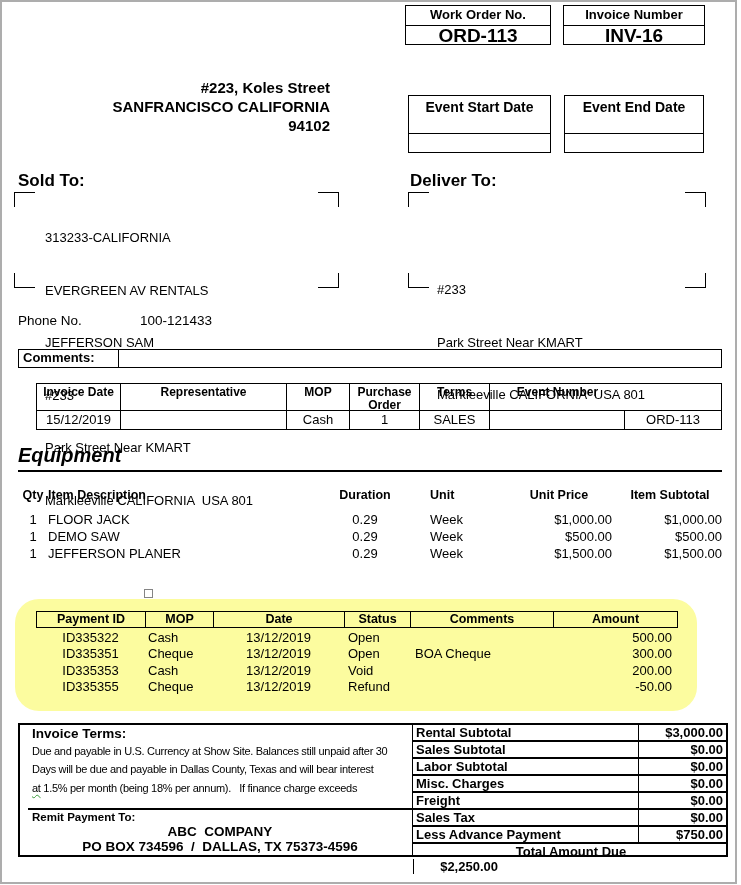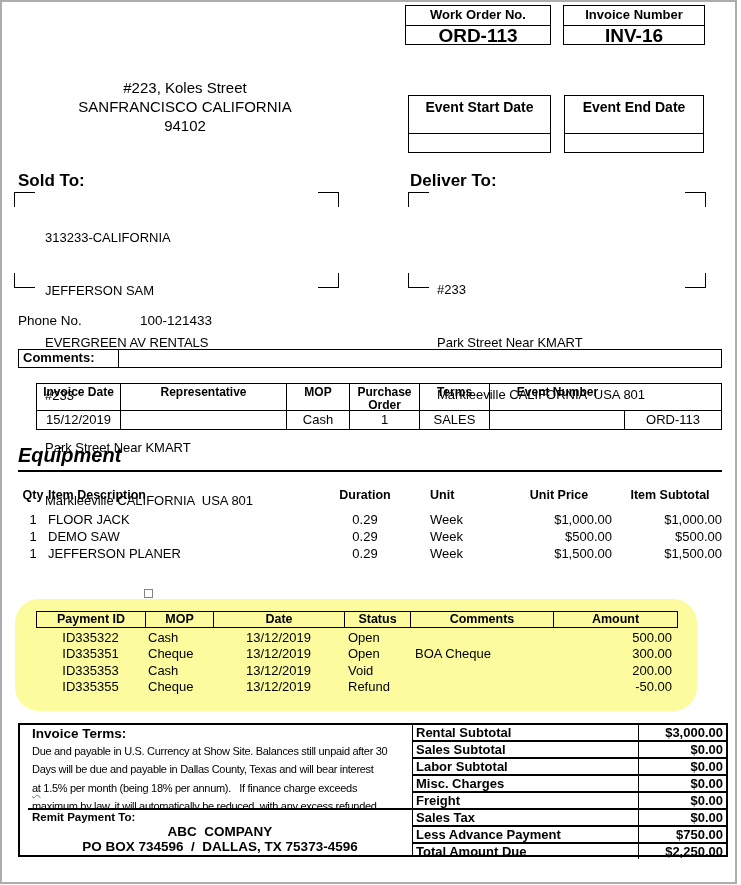--- a/index.html
+++ b/index.html
@@ -9,22 +9,22 @@
            border:2px solid #adadad; box-sizing:border-box; pointer-events:none; }
 
   
   .hdr-box { position:absolute; top:5px; height:40px; border:1px solid #000; box-sizing:border-box; background:#fff; }
   .hdr-box .lbl { height:19px; border-bottom:1px solid #000; text-align:center;
                   font-weight:bold; font-size:13px; line-height:18px; }
   .hdr-box .val { text-align:center; font-weight:bold; font-size:19px; line-height:20px; }
   .wo-box  { left:405px; width:146px; }
   .inv-box { left:563px; width:142px; }
 
-  .company-addr { position:absolute; left:40px; top:78px; width:290px; text-align:center;
-                  font-weight:normal; font-size:15px; line-height:19px; }
+  .company-addr { position:absolute; left:40px; top:78px; width:290px; text-align:right;
+                  font-weight:bold; font-size:15px; line-height:19px; }
 
   .event-box { position:absolute; top:95px; height:58px; border:1px solid #000; box-sizing:border-box; }
   .event-box .lbl { height:38px; border-bottom:1px solid #000; text-align:center;
                     font-weight:bold; font-size:14px; padding-top:3px; box-sizing:border-box; }
   .event-box .val { height:17px; }
   .ev-start { left:408px; width:143px; }
   .ev-end   { left:564px; width:140px; }
 
   .party-h { position:absolute; top:171px; font-weight:bold; font-size:17px; }
   .sold-h    { left:18px; }
@@ -101,21 +101,21 @@
   .bb-left { width:385px; border-right:1px solid #000; display:flex; flex-direction:column; box-sizing:border-box; }
   .terms   { height:90px; border-bottom:2px solid #000; padding:1px 4px; box-sizing:border-box; overflow:hidden; }
   .terms-h { font-weight:bold; font-size:13.5px; line-height:16px; }
   .terms-line { font-size:11px; letter-spacing:-0.3px; line-height:18.4px; white-space:pre; }
   .squig { text-decoration:underline wavy #3a9a3a; text-decoration-thickness:1px; text-underline-offset:2px; }
   .remit { flex:1; padding:1px 4px; }
   .remit-h    { font-weight:bold; font-size:11.5px; line-height:13px; }
   .remit-line { text-align:center; font-weight:bold; font-size:13.5px; line-height:15px; white-space:pre; }
   .bb-right { flex:1; display:flex; flex-direction:column; }
   .t-row  { flex:1; display:flex; border-bottom:2px solid #000; align-items:center; }
-  .t-row:last-child { border-bottom:none; }
+  .t-row:last-child { border-bottom:none;flex-direction:column; }
   .t-label { flex:1; font-weight:bold; font-size:13px; padding-left:3px; white-space:pre; }
   .t-value { width:88px; align-self:stretch; border-left:1px solid #000; display:flex;
              align-items:center; justify-content:flex-end; font-weight:bold; font-size:13px;
              padding-right:3px; box-sizing:border-box; }
 </style>
 </head>
 <body>
 
 <div class="page">
   <div class="frame" style="border-color: rgb(173, 173, 173);"></div>
@@ -142,22 +142,22 @@
   <div class="event-box ev-end">
     <div class="lbl">Event End Date</div>
     <div class="val"></div>
   </div>
 
   <div class="party-h sold-h">Sold To:</div>
   <div class="party-h deliver-h">Deliver To:</div>
 
   <div class="party-lines sold-lines">
     <div>313233-CALIFORNIA</div>
+    <div>EVERGREEN AV RENTALS</div>
     <div>JEFFERSON SAM</div>
-    <div>EVERGREEN AV RENTALS</div>
     <div>#233</div>
     <div>Park Street Near KMART</div>
     <div>Markleeville CALIFORNIA  USA 801</div>
   </div>
   <div class="party-lines deliver-lines">
     <div>#233</div>
     <div>Park Street Near KMART</div>
     <div>Markleeville CALIFORNIA  USA 801</div>
   </div>
 
@@ -284,21 +284,20 @@
     </div>
   </div>
 
   <div class="bottom">
     <div class="bb-left">
       <div class="terms">
         <div class="terms-h">Invoice Terms:</div>
         <div class="terms-line">Due and payable in U.S. Currency at Show Site. Balances still unpaid after 30</div>
         <div class="terms-line">Days will be due and payable in Dallas County, Texas and will bear interest</div>
         <div class="terms-line"><span class="squig">at</span><span> 1.5% per month (being 18% per annum).   If finance charge exceeds</span></div>
-        <div class="terms-line">maximum by law, it will automatically be reduced, with any excess refunded.</div>
       </div>
       <div class="remit">
         <div class="remit-h">Remit Payment To:</div>
         <div class="remit-line">ABC  COMPANY</div>
         <div class="remit-line">PO BOX 734596  /  DALLAS, TX 75373-4596</div>
       </div>
     </div>
     <div class="bb-right">
       <div class="t-row">
         <div class="t-label">Rental Subtotal</div>

